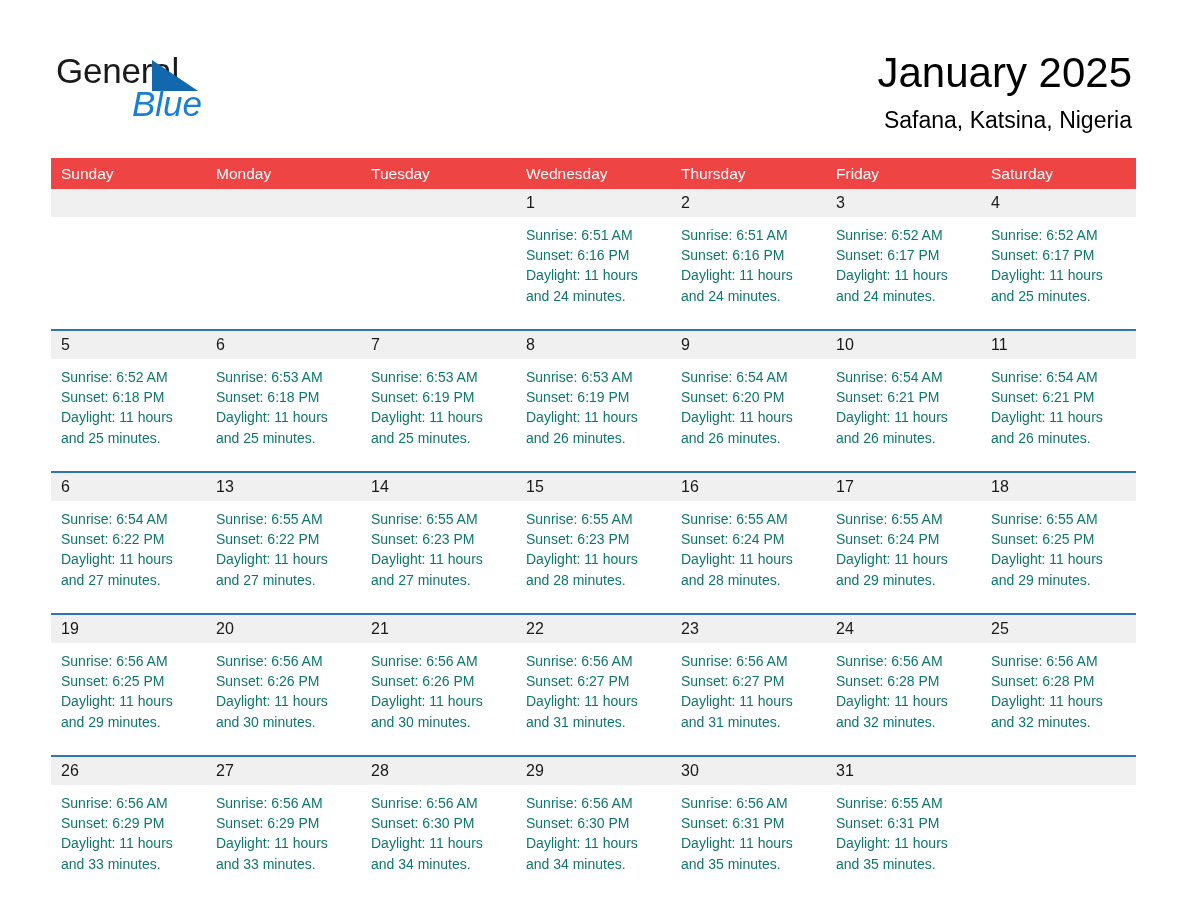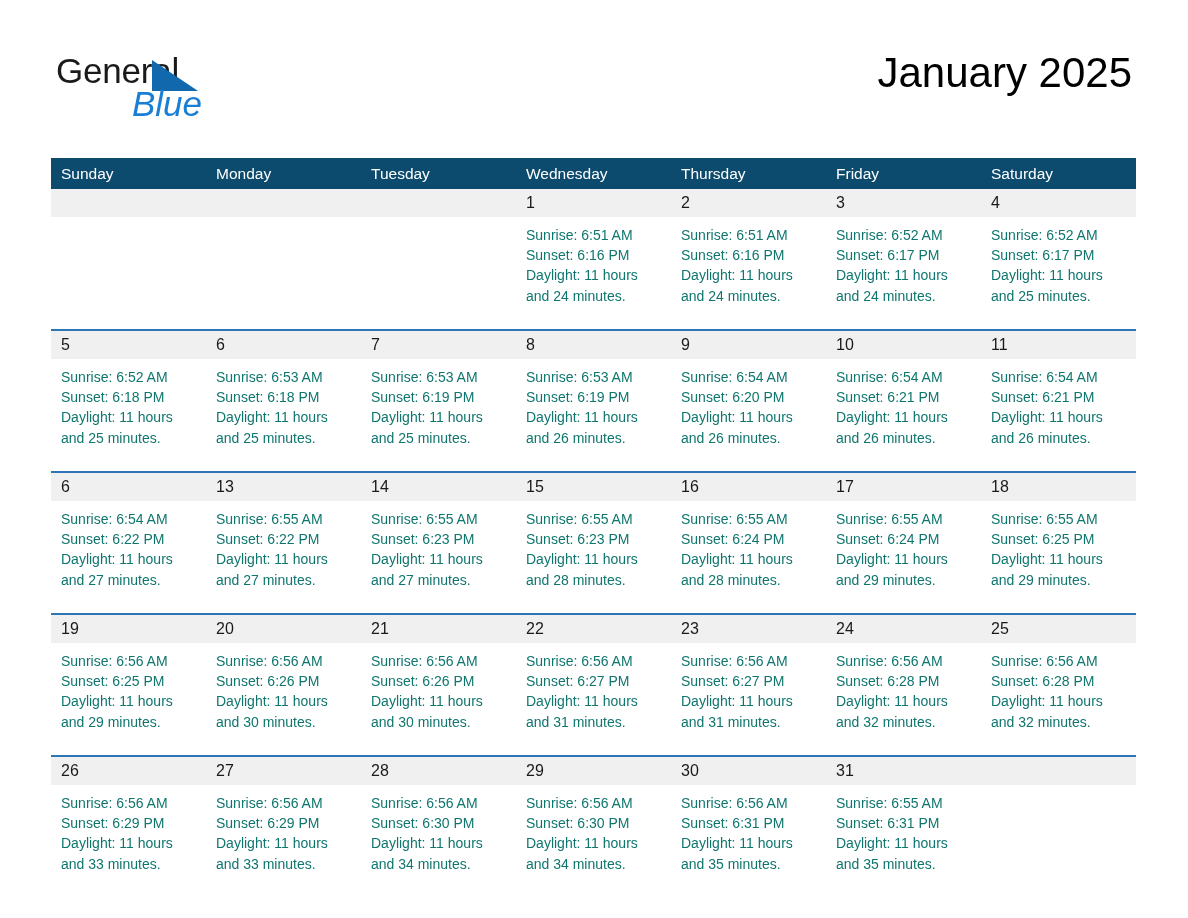--- a/index.html
+++ b/index.html
@@ -91,21 +91,21 @@
   
   .calendar {
     position: absolute;
     left: 51px;
     top: 158px;
     width: 1085px;
   }
   .weekday-row {
     display: grid;
     grid-template-columns: repeat(7, 1fr);
-    background: #0c4a6e;
+    background: #ef4444;
     height: 31px;
   }
   .weekday {
     color: #ffffff;
     font-size: 15.5px;
     line-height: 31px;
     padding-left: 10px;
     white-space: nowrap;
     overflow: hidden;
   }
@@ -158,20 +158,21 @@
   <div class="header">
 
     <div class="brand">
       <span class="brand-line1">General</span>
       <span class="brand-triangle"></span>
       <span class="brand-line2">Blue</span>
     </div>
 
     <div class="title-block">
       <div class="cal-title">January 2025</div>
+      <div class="cal-subtitle">Safana, Katsina, Nigeria</div>
     </div>
 
   </div>
 
   <div class="calendar">
     <div class="weekday-row" id="weekday-row">
         <div class="weekday">Sunday</div>
         <div class="weekday">Monday</div>
         <div class="weekday">Tuesday</div>
         <div class="weekday">Wednesday</div>

